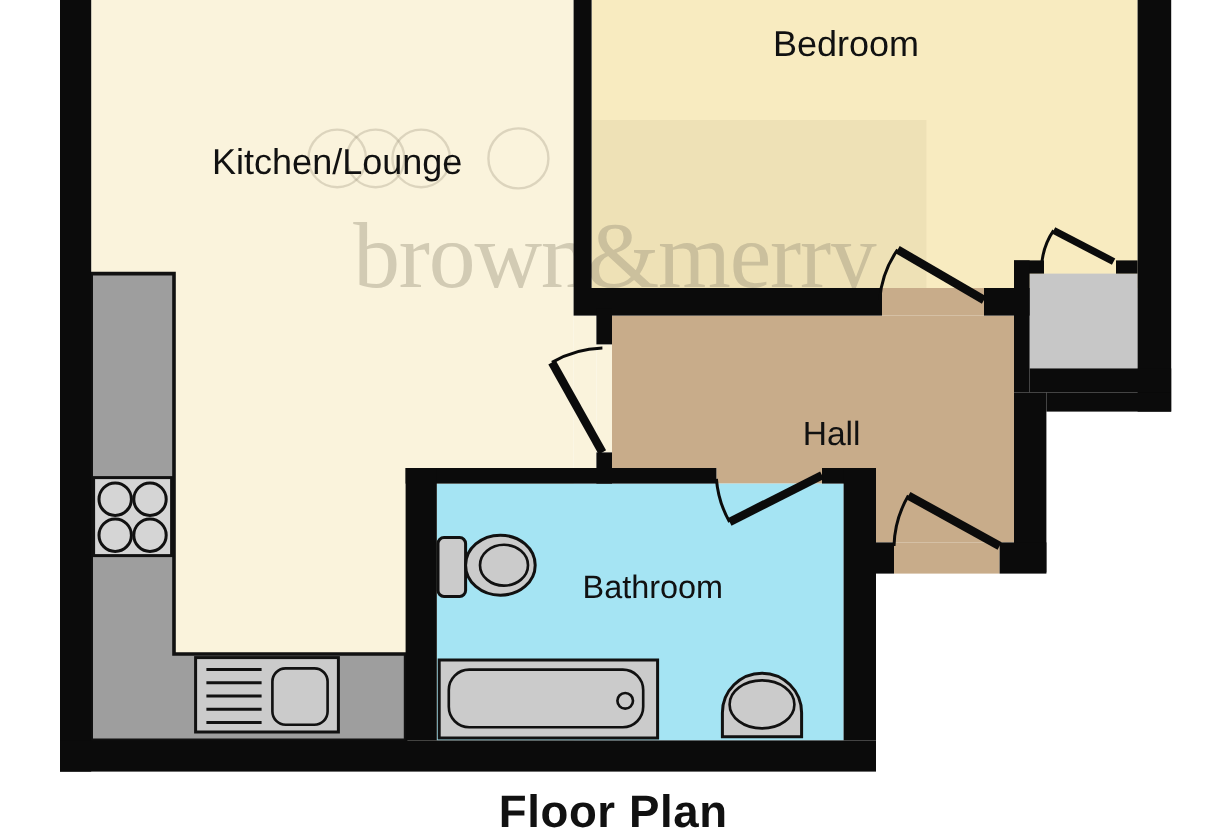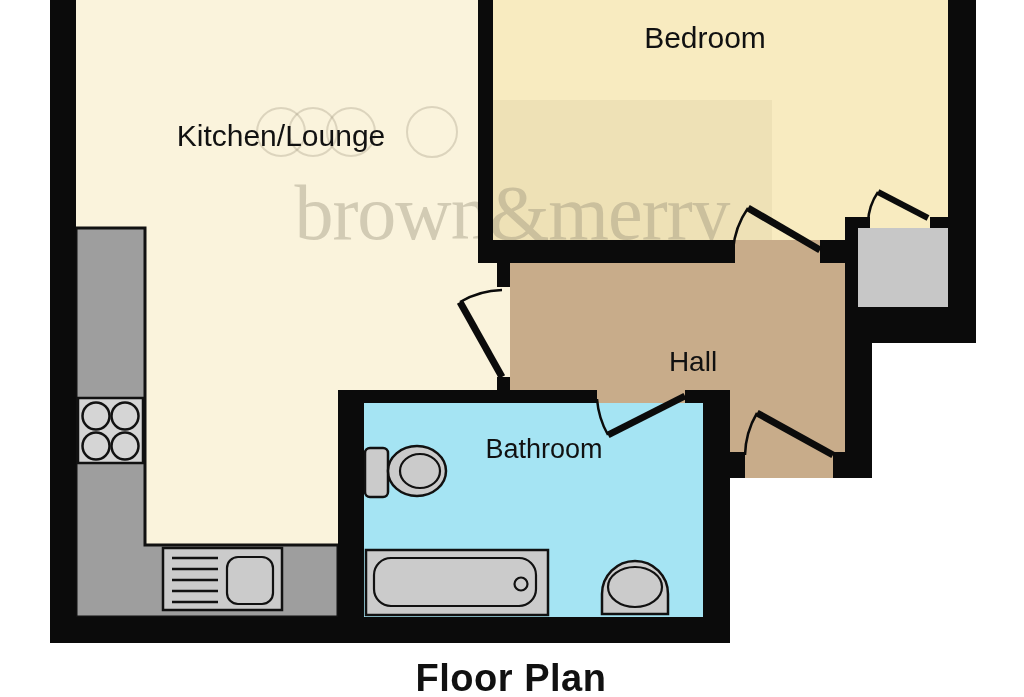--- a/index.html
+++ b/index.html
@@ -135,17 +135,17 @@
     </g>
     <g>
       <path class="swing" d="M745,455 A87,87 0 0 1 757,413"></path>
       <line class="leaf" x1="833" y1="455" x2="757" y2="413"></line>
     </g>
   </svg>
 
   <div class="roomlabel lbl-bedroom" style="left:705px;top:38px;">Bedroom</div>
   <div class="roomlabel lbl-kitchen" style="left:281px;top:136px;">Kitchen/Lounge</div>
   <div class="roomlabel lbl-hall" style="left:693px;top:314px;margin-top:48px;">Hall</div>
-  <div class="roomlabel lbl-bathroom" style="left:544px;top:449px;">Bathroom</div>
+  <div class="roomlabel lbl-bathroom" style="left:544px;top:490px;">Bathroom</div>
 
   <div id="title">Floor Plan</div>
 
 </div>
 
 </body></html>

